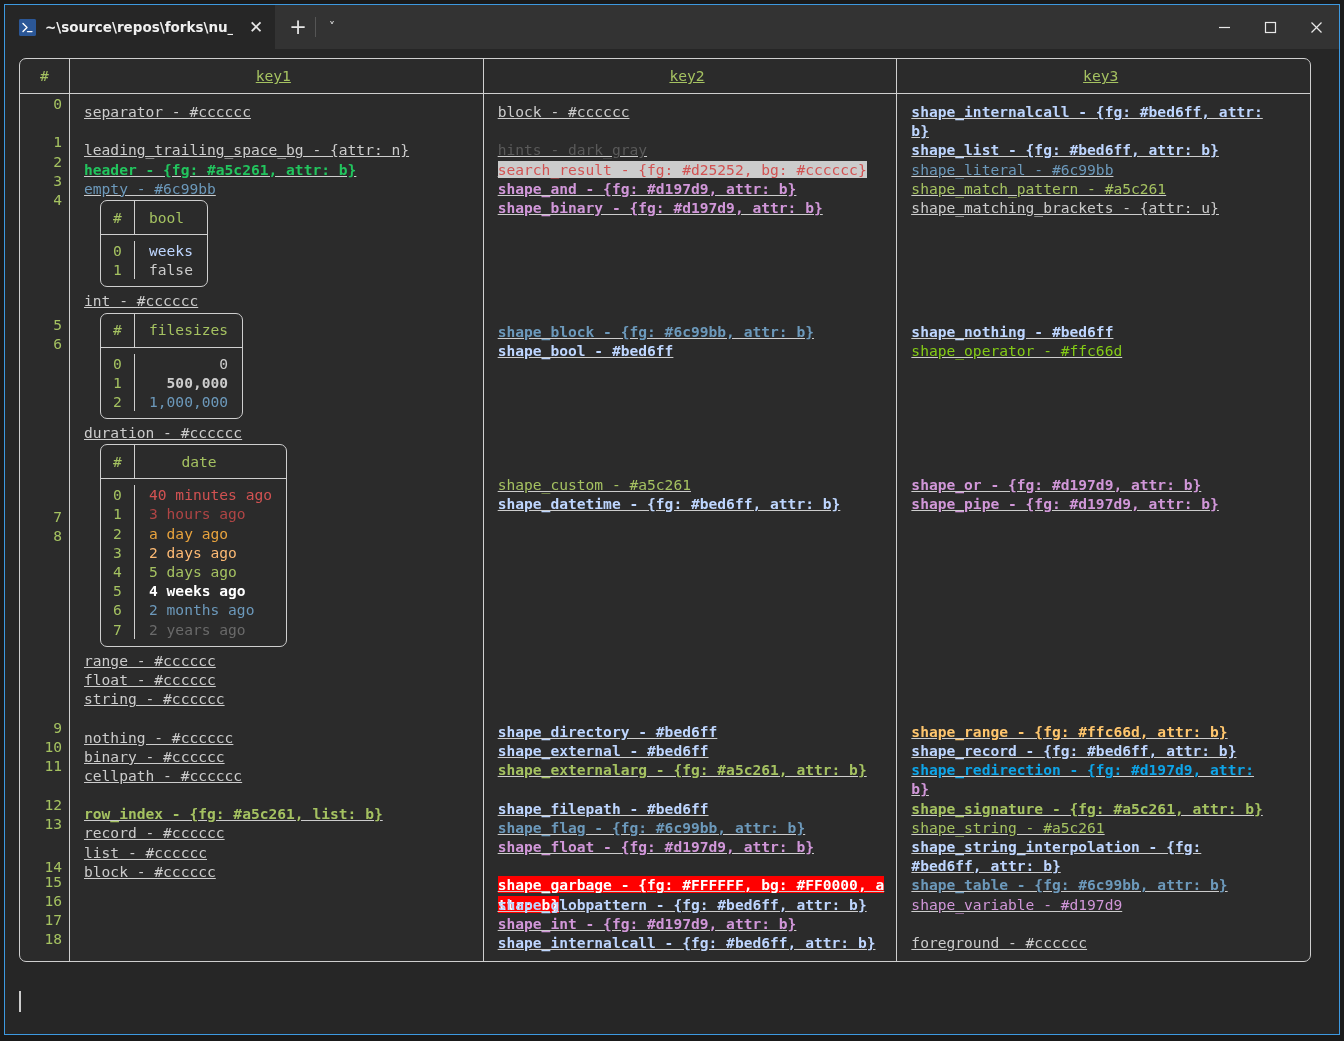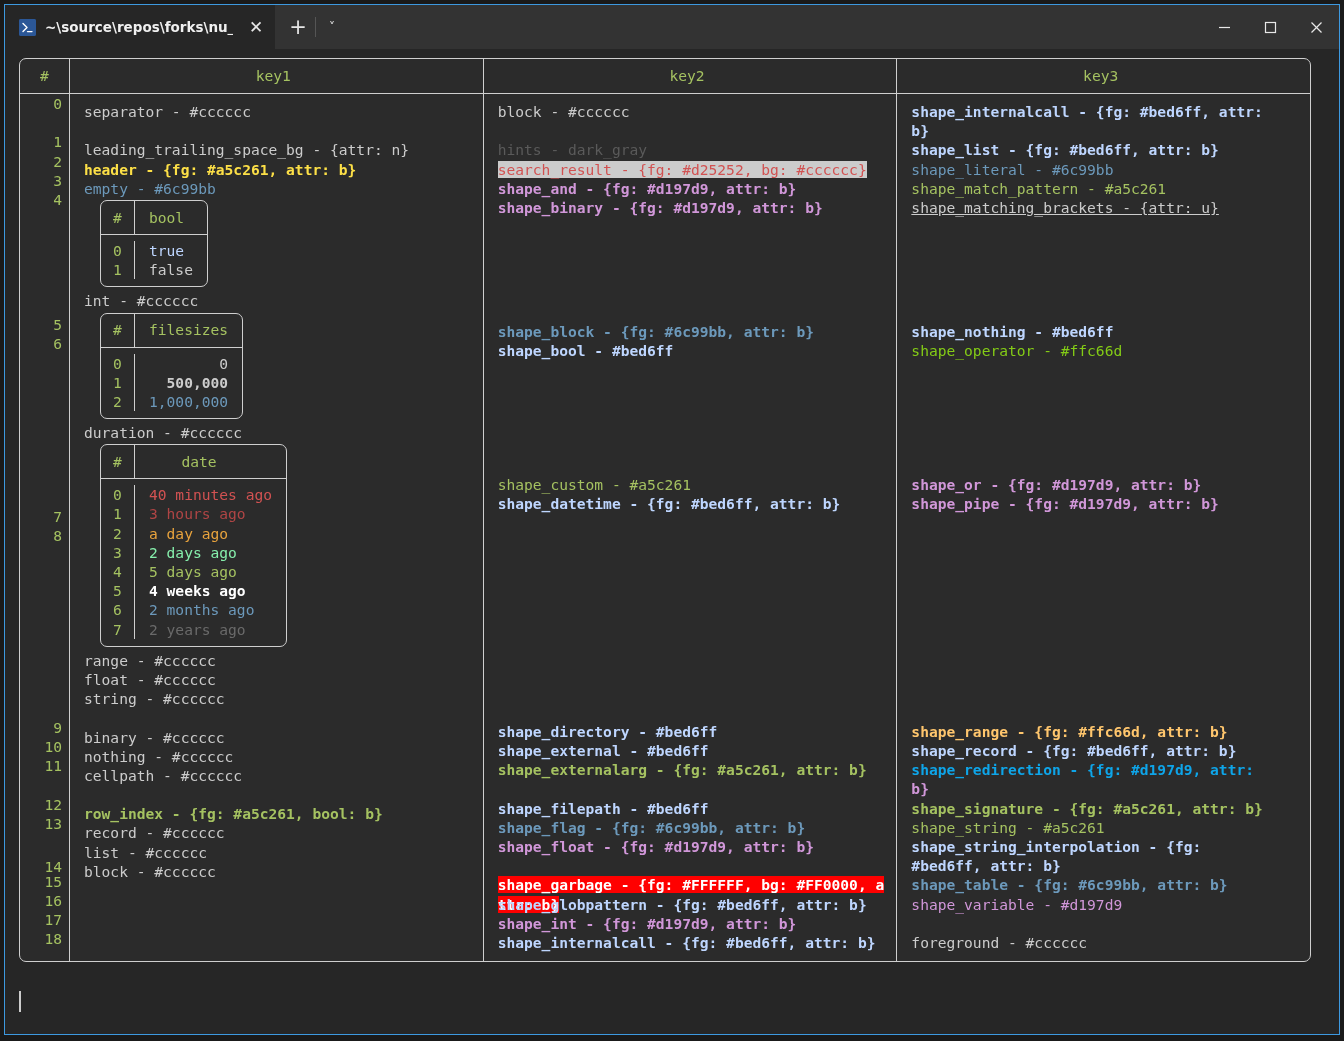--- a/index.html
+++ b/index.html
@@ -140,20 +140,21 @@
     padding-right: 7px;
     color: #a5c261;
   }
   .c-col {
     flex: 1 1 0;
     min-width: 0;
     border-right: 1px solid #cfcfcf;
     box-sizing: border-box;
     padding-left: 14px;
     padding-right: 6px;
+    text-decoration: underline;
   }
   .c-col.last { border-right: none; }
   .thead .c-idx, .thead .c-col {
     display: flex; align-items: center;
     color: #a5c261;
   }
   .thead .c-idx { justify-content: flex-end; padding-right: 0; padding-left:0; }
   .thead .c-idx span { display:block; width:100%; text-align:center; }
   .thead .c-col { justify-content: center; padding-left: 0; }
   .tbody { display: flex; }
@@ -291,36 +292,36 @@
             <div class="idx-line" style="position: absolute; right: 7px; top: 777.6px;">15</div>
             <div class="idx-line" style="position: absolute; right: 7px; top: 796.8px;">16</div>
             <div class="idx-line" style="position: absolute; right: 7px; top: 816px;">17</div>
             <div class="idx-line" style="position: absolute; right: 7px; top: 835.2px;">18</div>
           </div>
 
         <div class="c-col">
           <div class="cell-line" style="color:#cccccc">separator - #cccccc</div>
           <div class="blank"></div>
           <div class="cell-line" style="color:#cccccc">leading_trailing_space_bg - {attr: n}</div>
-          <div class="cell-line bold" style="color:#fde047">header - {fg: #a5c261, attr: b}</div>
+          <div class="cell-line bold" style="color:#22c55e">header - {fg: #a5c261, attr: b}</div>
           <div class="cell-line" style="color:#6c99bb">empty - #6c99bb</div>
 
           
           <div class="inner">
             <div class="inner-head">
               <div class="in-idx">#</div>
               <div class="in-col">bool</div>
             </div>
             <div class="inner-body">
               <div class="in-idx">
                 <div class="in-line">0</div>
                 <div class="in-line">1</div>
               </div>
               <div class="in-col">
-                <div class="in-line" style="color:#bed6ff">true</div>
+                <div class="in-line" style="color:#bed6ff">weeks</div>
                 <div class="in-line" style="color:#cccccc">false</div>
               </div>
             </div>
           </div>
 
           <div class="cell-line" style="color:#cccccc">int - #cccccc</div>
 
           
           <div class="inner">
             <div class="inner-head">
@@ -357,38 +358,38 @@
                 <div class="in-line">3</div>
                 <div class="in-line">4</div>
                 <div class="in-line">5</div>
                 <div class="in-line">6</div>
                 <div class="in-line">7</div>
               </div>
               <div class="in-col">
                 <div class="in-line" style="color:#d25252">40 minutes ago</div>
                 <div class="in-line" style="color:#b04545">3 hours ago</div>
                 <div class="in-line" style="color:#e8a33d">a day ago</div>
-                <div class="in-line" style="color:#86efac">2 days ago</div>
+                <div class="in-line" style="color:#fdba74">2 days ago</div>
                 <div class="in-line" style="color:#a5c261">5 days ago</div>
                 <div class="in-line bold" style="color:#ffffff">4 weeks ago</div>
                 <div class="in-line" style="color:#6c99bb">2 months ago</div>
                 <div class="in-line" style="color:#6a6a6a">2 years ago</div>
               </div>
             </div>
           </div>
 
           <div class="cell-line" style="color:#cccccc">range - #cccccc</div>
           <div class="cell-line" style="color:#cccccc">float - #cccccc</div>
           <div class="cell-line" style="color:#cccccc">string - #cccccc</div>
           <div class="blank"></div>
+          <div class="cell-line" style="color:#cccccc">nothing - #cccccc</div>
           <div class="cell-line" style="color:#cccccc">binary - #cccccc</div>
-          <div class="cell-line" style="color:#cccccc">nothing - #cccccc</div>
           <div class="cell-line" style="color:#cccccc">cellpath - #cccccc</div>
           <div class="blank"></div>
-          <div class="cell-line bold" style="color:#a5c261">row_index - {fg: #a5c261, bool: b}</div>
+          <div class="cell-line bold" style="color:#a5c261">row_index - {fg: #a5c261, list: b}</div>
           <div class="cell-line" style="color:#cccccc">record - #cccccc</div>
           <div class="cell-line" style="color:#cccccc">list - #cccccc</div>
           <div class="cell-line" style="color:#cccccc">block - #cccccc</div>
         </div>
 
         <div class="c-col">
           <div class="cell-line" style="color:#cccccc">block - #cccccc</div>
           <div class="blank"></div>
           <div class="cell-line" style="color:#5a5a5a">hints - dark_gray</div>
           <div class="cell-line"><span class="hl-search hl-inline">search_result - {fg: #d25252, bg: #cccccc}</span></div>

